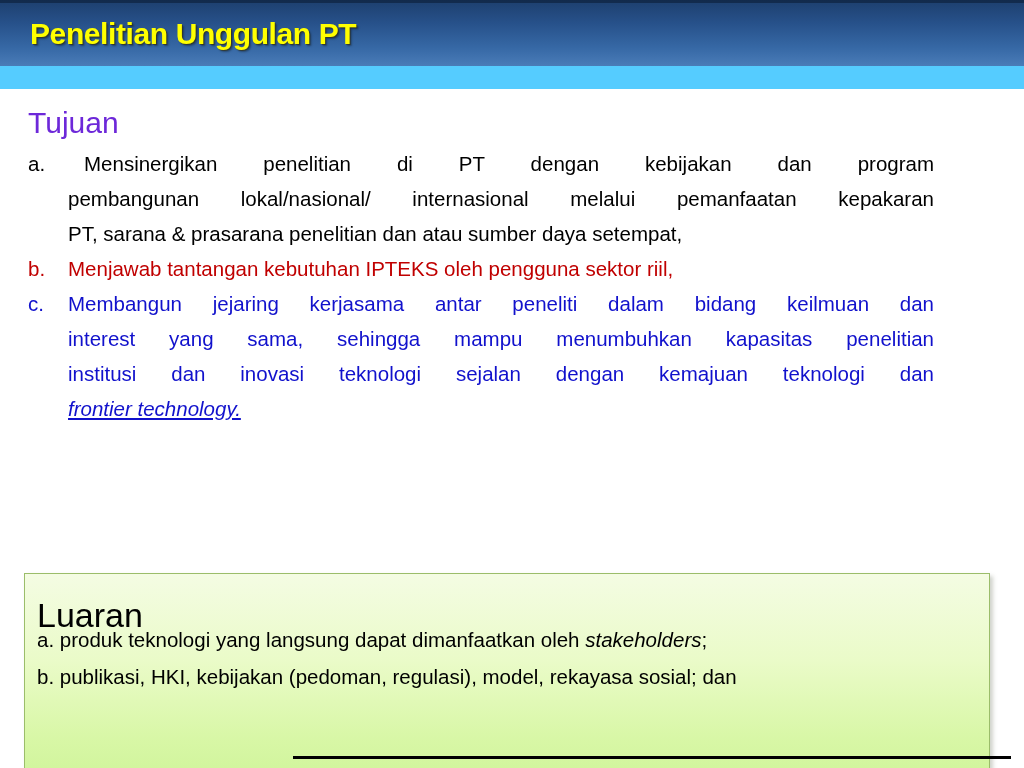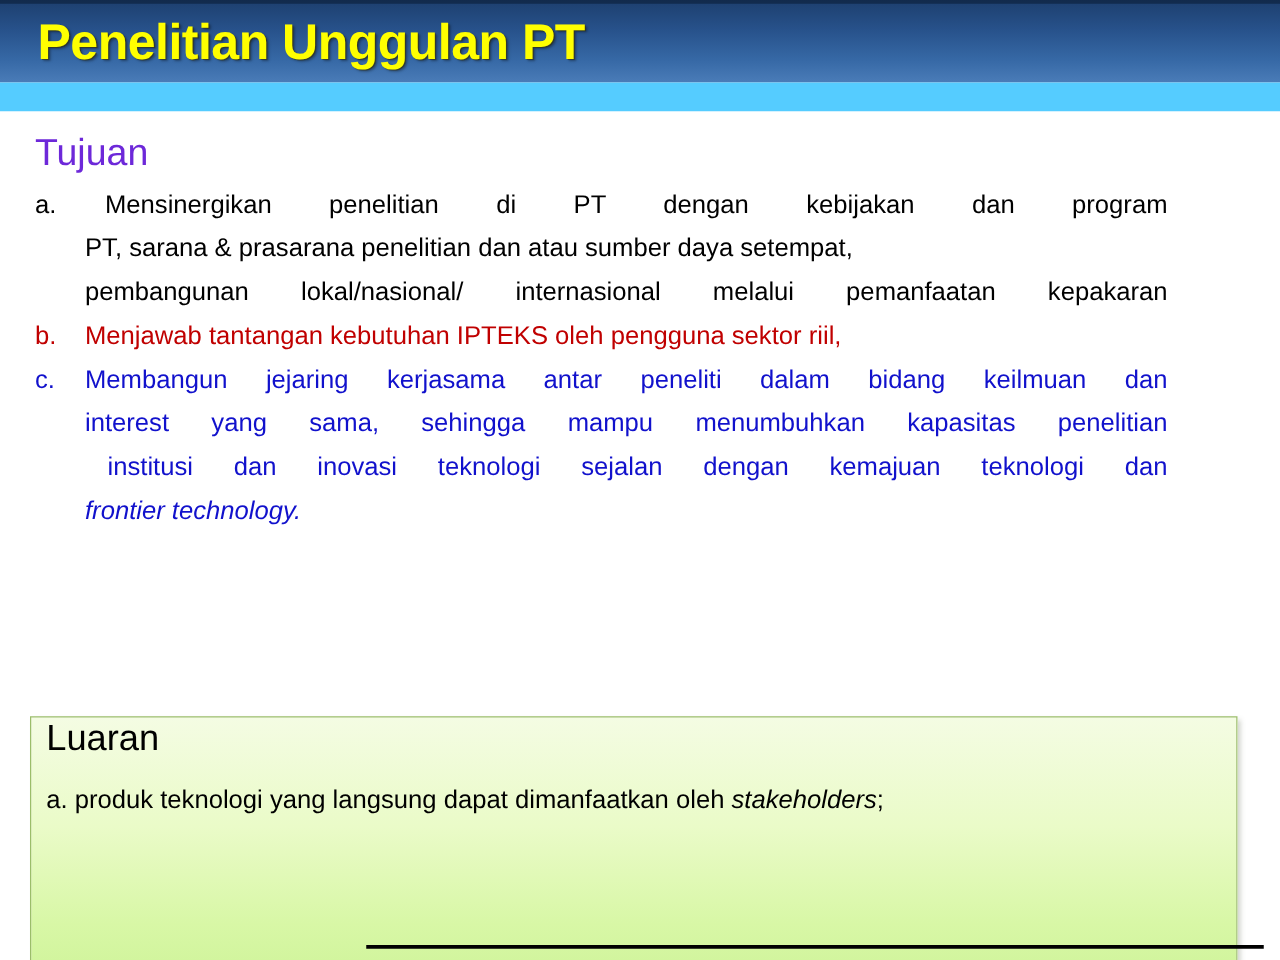--- a/index.html
+++ b/index.html
@@ -34,21 +34,21 @@
     content: "";
     position: absolute;
     left: 0; right: 0; top: 0;
     height: 3px;
     background: rgba(10, 25, 50, 0.55);
   }
   #slide-title {
     position: absolute;
     left: 30px;
     top: 6px;
-    font-size: 40px;
+    font-size: 30px;
     font-weight: bold;
     color: #ffff00;
     letter-spacing: -0.4px;
     line-height: 56px;
     text-shadow:
       1px 1px 0 rgba(60, 50, 0, 0.55),
       2px 2px 2px rgba(0, 0, 0, 0.35);
     white-space: nowrap;
   }
   #header-underbar {
@@ -116,22 +116,22 @@
     width: 966px;
     height: 196px;
     box-sizing: border-box;
     border: 1px solid #9bbd6a;
     background: linear-gradient(to bottom, #f4fce3 0%, #eafbc8 45%, #d8f7a6 85%, #d2f59e 100%);
     box-shadow: 3px 3px 4px rgba(120, 130, 110, 0.35);
   }
   #luaran-heading {
     position: absolute;
     left: 12px;
-    top: 0;
-    font-size: 29px;
+    top: 24px;
+    font-size: 34px;
     color: #000000;
     line-height: 34px;
   }
   #luaran-list {
     position: absolute;
     left: 12px;
     top: 47px;
     right: 14px;
   }
   .luaran-line {
@@ -162,48 +162,51 @@
 <div id="content-area">
 
   <div id="tujuan-heading">Tujuan</div>
 
   <div id="tujuan-list">
 
     <div class="list-item item-a">
       <span class="item-marker">a.</span>
       <span class="item-text">
         <span class="line" style="display: block; text-align: justify; text-align-last: justify; white-space: normal; margin-left: 16px;">Mensinergikan penelitian di PT dengan kebijakan  dan program</span>
+        <span class="line" style="display: block; text-align: justify; text-align-last: justify; white-space: normal;">pembangunan lokal/nasional/ internasional melalui pemanfaatan kepakaran</span>
         <span class="line lastline" style="display: block; text-align: left; text-align-last: left; white-space: normal;">PT, sarana &amp;  prasarana penelitian dan atau sumber daya setempat,</span>
-        <span class="line" style="display: block; text-align: justify; text-align-last: justify; white-space: normal;">pembangunan lokal/nasional/ internasional melalui pemanfaatan kepakaran</span>
       </span>
     </div>
 
     <div class="list-item item-b">
       <span class="item-marker">b.</span>
       <span class="item-text">
         <span class="line lastline" style="display: block; text-align: left; text-align-last: left; white-space: normal;">Menjawab tantangan kebutuhan IPTEKS oleh pengguna sektor riil,</span>
       </span>
     </div>
 
     <div class="list-item item-c">
       <span class="item-marker">c.</span>
       <span class="item-text">
         <span class="line" style="display: block; text-align: justify; text-align-last: justify; white-space: normal;">Membangun jejaring kerjasama antar peneliti dalam bidang keilmuan dan</span>
         <span class="line" style="display: block; text-align: justify; text-align-last: justify; white-space: normal;">interest yang sama, sehingga mampu menumbuhkan kapasitas penelitian</span>
-        <span class="line" style="display: block; text-align: justify; text-align-last: justify; white-space: normal; margin-left: 18px;">institusi dan inovasi teknologi sejalan dengan kemajuan teknologi dan</span>
-        <span class="line lastline em-italic" style="display: block; text-align: left; text-align-last: left; white-space: normal;">frontier technology.</span>
+        <span class="line" style="display: block; text-align: justify; text-align-last: justify; white-space: normal;">institusi dan inovasi teknologi sejalan dengan kemajuan teknologi dan</span>
+        <span class="line lastline em-italic" style="display: block; text-align: left; text-align-last: left; white-space: normal; text-decoration: underline;">frontier technology.</span>
       </span>
     </div>
 
   </div>
 
   <div id="luaran-box">
     <div id="luaran-heading">Luaran</div>
     <div id="luaran-list">
       <div class="luaran-line">
         <span>a. produk teknologi yang langsung dapat dimanfaatkan oleh </span><span class="em-italic">stakeholders</span><span>;</span>
       </div>
+      <div class="luaran-line">
+        <span>b. publikasi, HKI, kebijakan (pedoman, regulasi), model, rekayasa sosial; dan</span>
+      </div>
     </div>
   </div>
 
 </div>
 
 <div id="bottom-rule"></div>
 
 </body></html>

